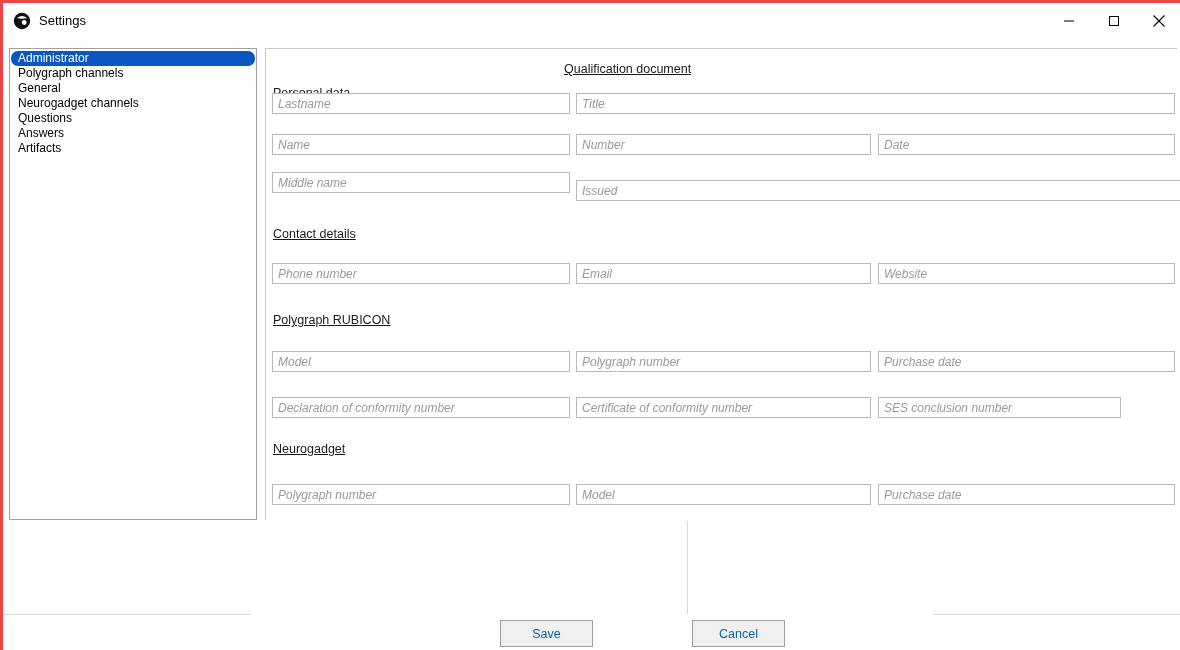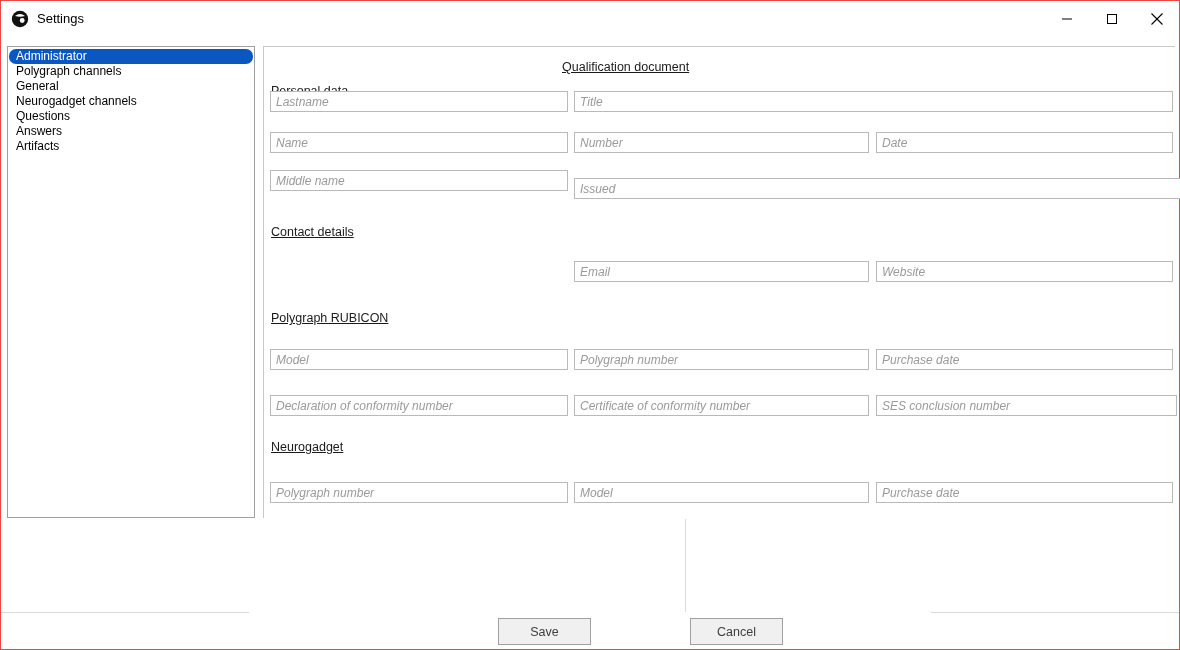--- a/index.html
+++ b/index.html
@@ -14,21 +14,21 @@
     font-size: 12px;
     color: #000000;
     overflow: hidden;
   }
   .window {
     position: relative;
     width: 1180px;
     height: 650px;
     background: #ffffff;
     box-sizing: border-box;
-    border: 1px solid #ef4444;
+    border: 3px solid #ef4444;
   }
   
   .titlebar {
     position: absolute;
     top: 0; left: 0;
     width: 1178px;
     height: 36px;
     background: #ffffff;
     display: flex;
     align-items: center;
@@ -149,21 +149,21 @@
     width: 1px;
   }
   
   .footer-btn {
     position: absolute;
     height: 27px;
     border: 1px solid #a0a0a0;
     background: #f0f0f0;
     font-family: "Liberation Sans", sans-serif;
     font-size: 12.5px;
-    color: #404040;
+    color: #0369a1;
     box-sizing: border-box;
     cursor: default;
   }
   #save-button { left: 497px; top: 581px; width: 93px; }
   #cancel-button { left: 689px; top: 581px; width: 93px; }
 </style>
 </head>
 <body>
 
 <div class="window">
@@ -217,30 +217,31 @@
       <input class="field" style="left: 6px; top: 85px; width: 298px;" placeholder="Name">
       <input class="field" style="left: 6px; top: 123px; width: 298px;" placeholder="Middle name">
 
       <div class="section-title" style="left:298px; top:13px;">Qualification document</div>
       <input class="field" style="left: 310px; top: 44px; width: 599px;" placeholder="Title">
       <input class="field" style="left: 310px; top: 85px; width: 295px; font-style: italic;" placeholder="Number">
       <input class="field" style="left: 612px; top: 85px; width: 297px;" placeholder="Date">
       <input class="field" style="left: 310px; top: 131px; width: 681px;" placeholder="Issued">
 
       <div class="section-title" style="left:7px; top:178px;">Contact details</div>
+      <input class="field" style="left: 6px; top: 214px; width: 298px;" placeholder="Phone number">
       <input class="field" style="left: 310px; top: 214px; width: 295px;" placeholder="Email">
       <input class="field" style="left: 612px; top: 214px; width: 297px;" placeholder="Website">
 
       <div class="section-title" style="left:7px; top:264px;">Polygraph RUBICON</div>
       <input class="field" style="left: 6px; top: 302px; width: 298px;" placeholder="Model">
       <input class="field" style="left: 310px; top: 302px; width: 295px;" placeholder="Polygraph number">
       <input class="field" style="left: 612px; top: 302px; width: 297px;" placeholder="Purchase date">
       <input class="field" style="left: 6px; top: 348px; width: 298px;" placeholder="Declaration of conformity number">
       <input class="field" style="left: 310px; top: 348px; width: 295px;" placeholder="Certificate of conformity number">
-      <input class="field" style="left: 612px; top: 348px; width: 301px;" placeholder="SES conclusion number">
+      <input class="field" style="left: 612px; top: 348px; width: 243px;" placeholder="SES conclusion number">
 
       <div class="section-title" style="left:7px; top:393px;">Neurogadget</div>
       <input class="field" style="left: 6px; top: 435px; width: 298px;" placeholder="Polygraph number">
       <input class="field" style="left: 310px; top: 435px; width: 295px;" placeholder="Model">
       <input class="field" style="left: 612px; top: 435px; width: 297px;" placeholder="Purchase date">
     </div>
 
     <div class="hline" style="left:0px; top:575px; width:248px;"></div>
     <div class="hline" style="left:930px; top:575px; width:248px;"></div>
     <div class="vline" style="left:684px; top:482px; height:93px;"></div>

